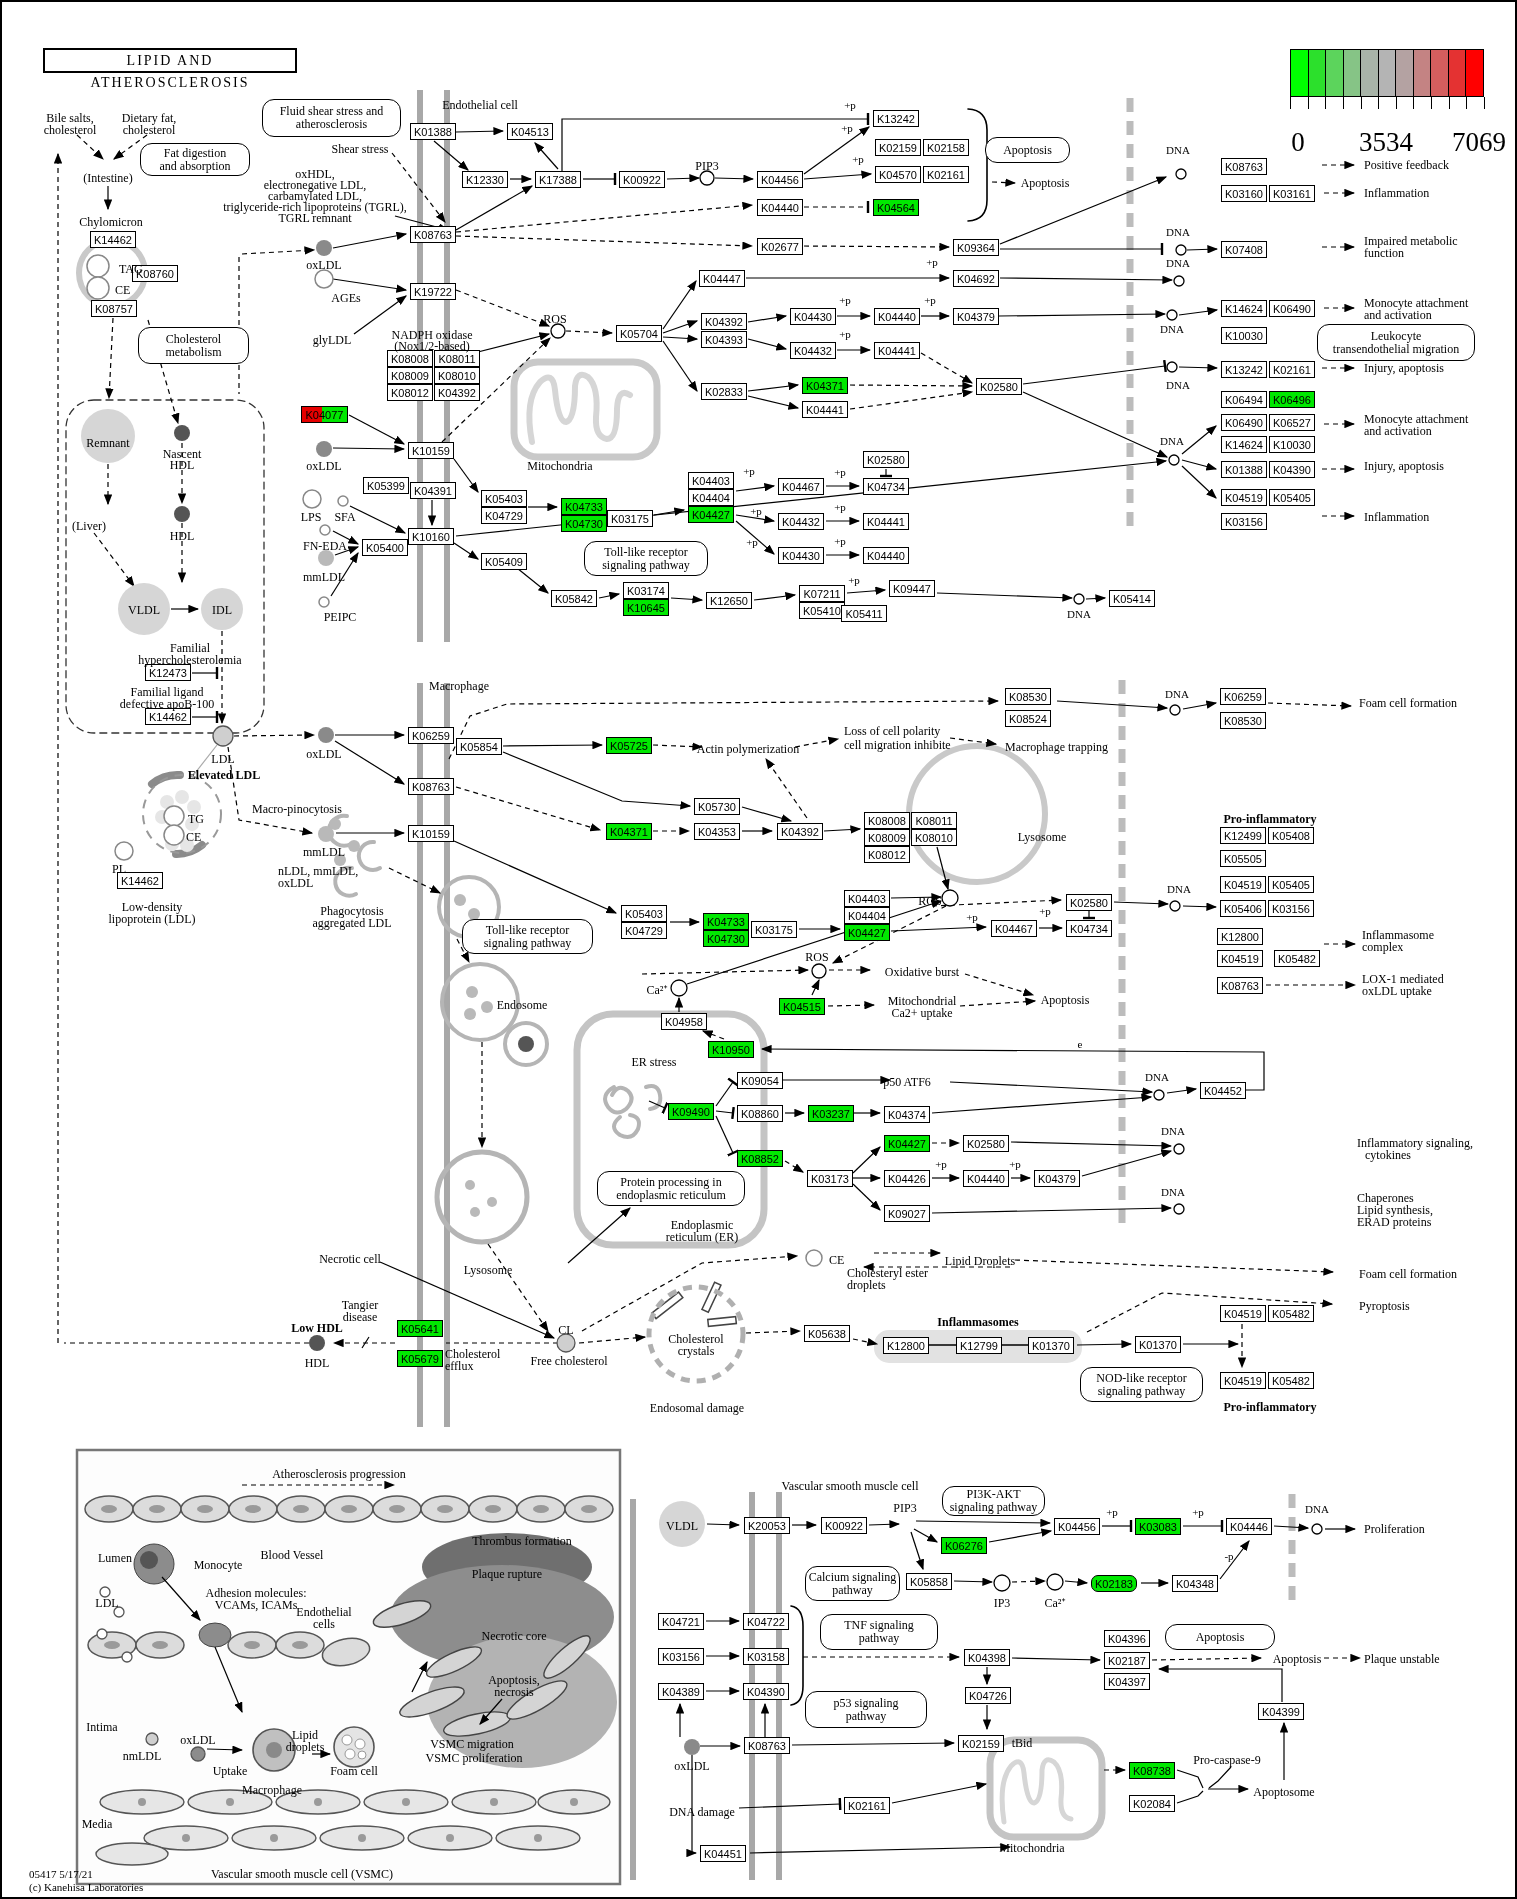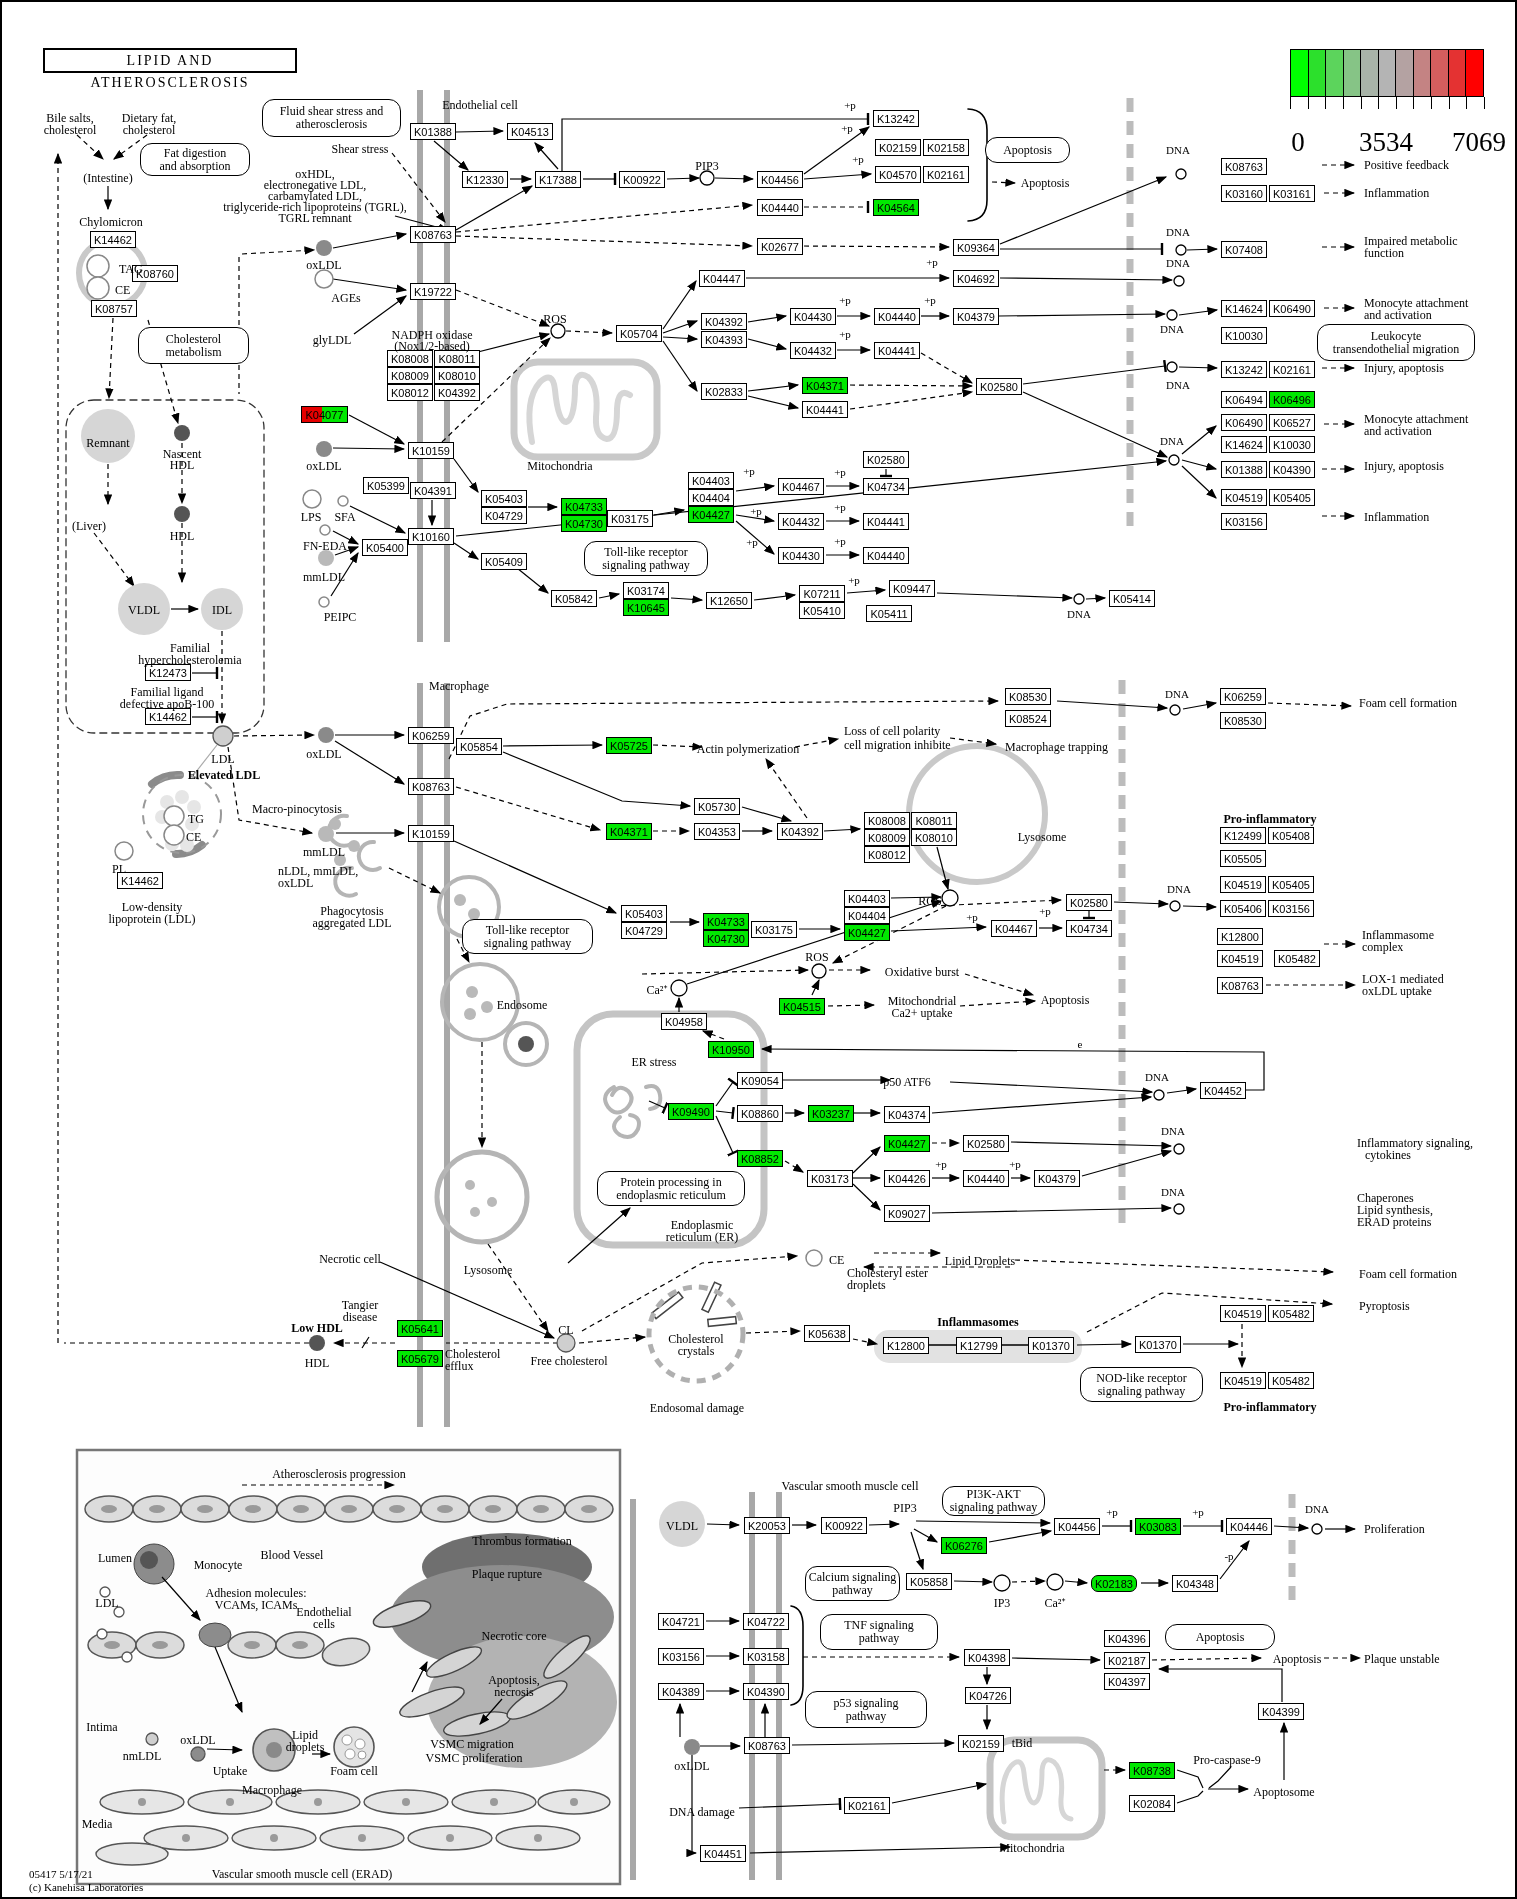--- a/index.html
+++ b/index.html
@@ -588,21 +588,21 @@
       <div class="kbox w" style="left: 776px; top: 545px;">K04430</div>
       <div class="kbox w" style="left: 861px; top: 545px;">K04440</div>
       <div class="kbox w" style="left: 479px; top: 551px;">K05409</div>
       <div class="kbox w" style="left: 549px; top: 588px;">K05842</div>
       <div class="kbox w" style="left: 621px; top: 580px;">K03174</div>
       <div class="kbox g" style="left: 621px; top: 597px;">K10645</div>
       <div class="kbox w" style="left: 704px; top: 590px;">K12650</div>
       <div class="kbox w" style="left: 797px; top: 583px;">K07211</div>
       <div class="kbox w" style="left: 797px; top: 600px;">K05410</div>
       <div class="kbox w" style="left: 887px; top: 578px;">K09447</div>
-      <div class="kbox w" style="left: 864px; top: 603px;">K05411</div>
+      <div class="kbox w" style="left: 839px; top: 603px;">K05411</div>
       <div class="kbox w" style="left: 1107px; top: 588px;">K05414</div>
       <div class="kbox w" style="left: 1219px; top: 156px;">K08763</div>
       <div class="kbox w" style="left: 1219px; top: 183px;">K03160</div>
       <div class="kbox w" style="left: 1267px; top: 183px;">K03161</div>
       <div class="kbox w" style="left: 1219px; top: 239px;">K07408</div>
       <div class="kbox w" style="left: 1219px; top: 298px;">K14624</div>
       <div class="kbox w" style="left: 1267px; top: 298px;">K06490</div>
       <div class="kbox w" style="left: 1219px; top: 325px;">K10030</div>
       <div class="kbox w" style="left: 1219px; top: 359px;">K13242</div>
       <div class="kbox w" style="left: 1267px; top: 359px;">K02161</div>
@@ -952,15 +952,15 @@
       <div class="lbl" style="font-size: 12px; left: 140px; top: 1754px;">nmLDL</div>
       <div class="lbl" style="font-size: 12px; left: 196px; top: 1738px;">oxLDL</div>
       <div class="lbl" style="font-size: 12px; left: 228px; top: 1769px;">Uptake</div>
       <div class="lbl" style="font-size: 12px; left: 303px; top: 1733px;">Lipid</div>
       <div class="lbl" style="font-size: 12px; left: 303px; top: 1745px;">droplets</div>
       <div class="lbl" style="font-size: 12px; left: 270px; top: 1788px;">Macrophage</div>
       <div class="lbl" style="font-size: 12px; left: 352px; top: 1769px;">Foam cell</div>
       <div class="lbl" style="font-size: 12px; left: 470px; top: 1742px;">VSMC migration</div>
       <div class="lbl" style="font-size: 12px; left: 472px; top: 1756px;">VSMC proliferation</div>
       <div class="lbl" style="font-size: 12px; left: 95px; top: 1822px;">Media</div>
-      <div class="lbl" style="font-size: 12px; left: 300px; top: 1872px;">Vascular smooth muscle cell (ERAD)</div>
+      <div class="lbl" style="font-size: 12px; left: 300px; top: 1872px;">Vascular smooth muscle cell (VSMC)</div>
     </div>
   </div>
 
 </body></html>

